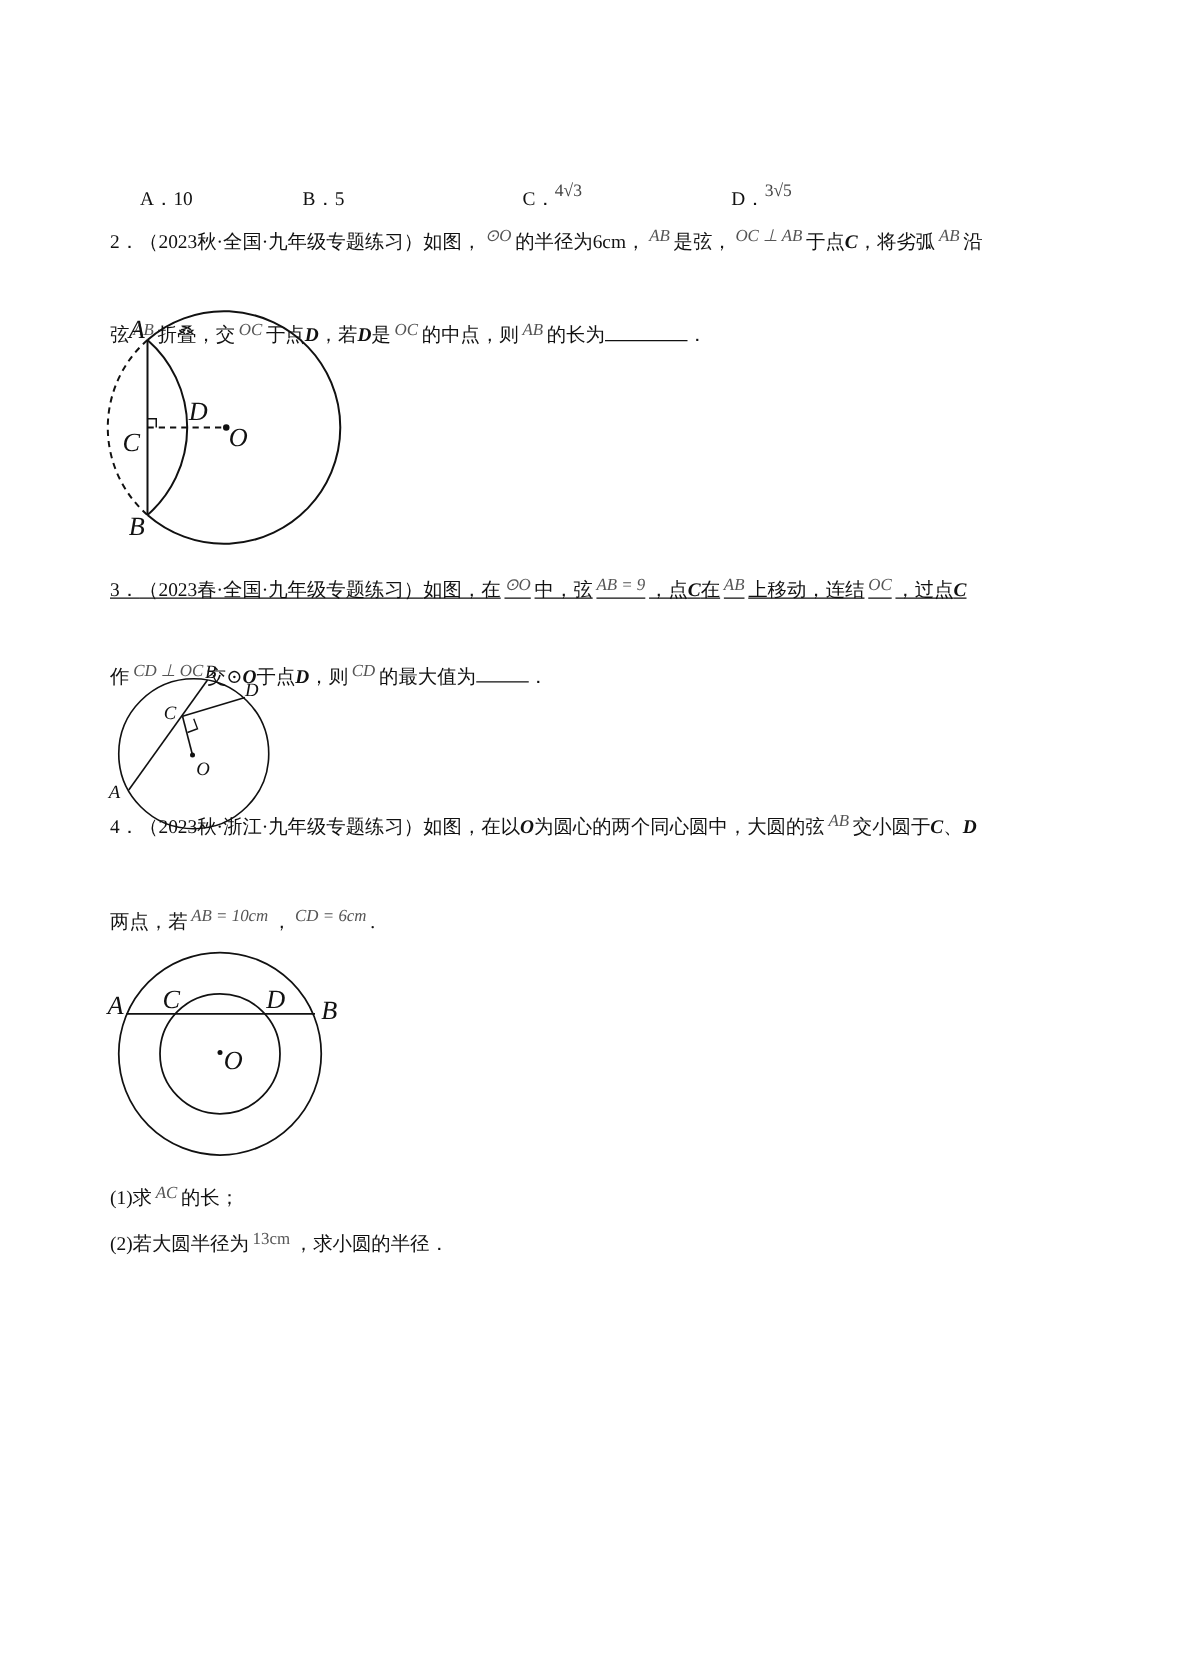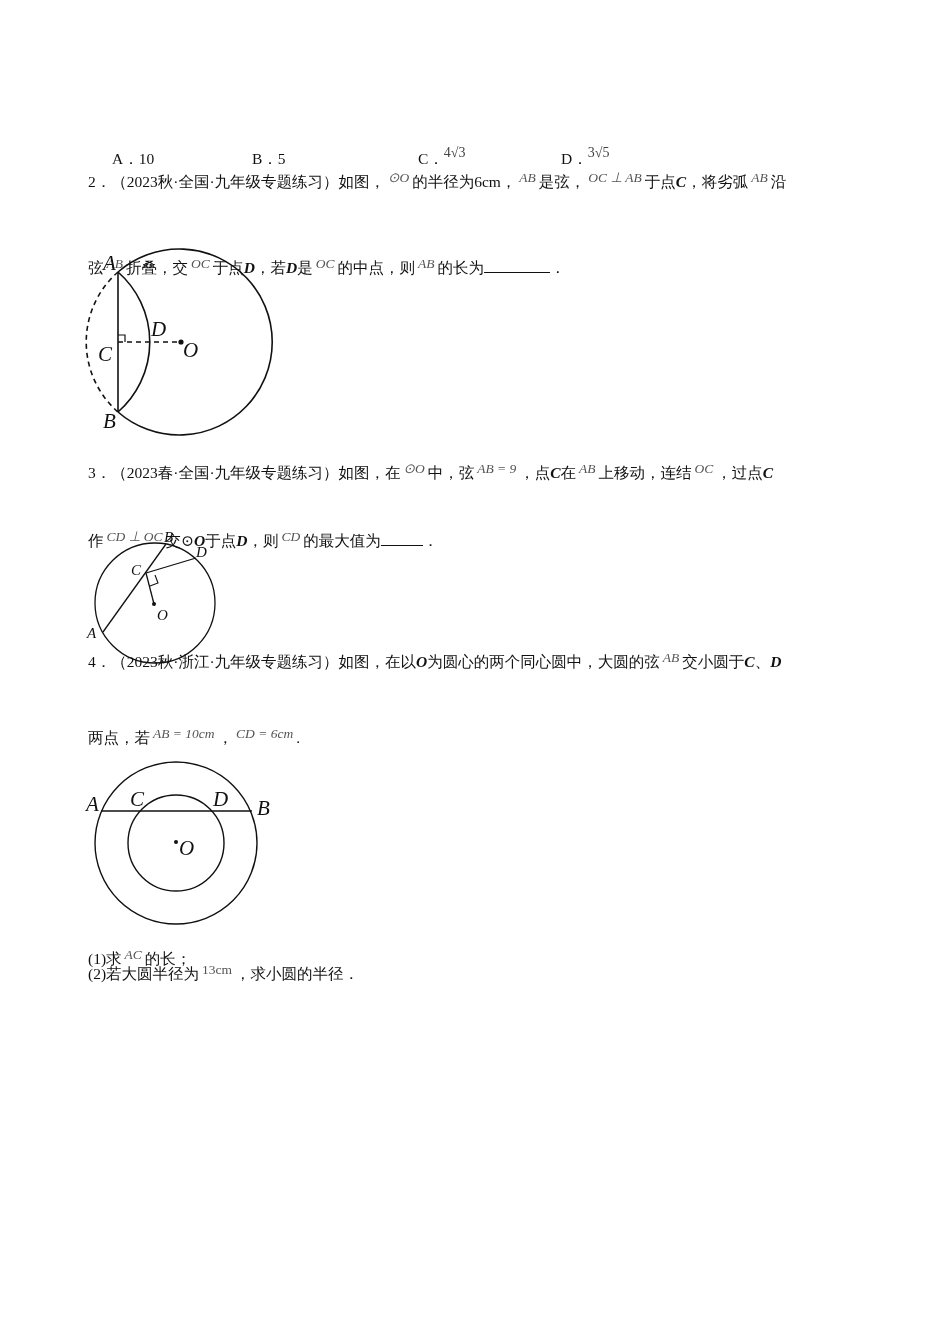--- a/index.html
+++ b/index.html
@@ -14,31 +14,31 @@
   svg { position: absolute; overflow: visible; }
   .lbl { font-family: "Liberation Serif", serif; font-style: italic; font-size: 21px; fill: #111; }
   .lbl-s { font-family: "Liberation Serif", serif; font-style: italic; font-size: 15px; fill: #111; }
 </style>
 </head>
 <body>
 
 <div class="opt" style="left:112px;">
   <span>A．</span><span>10</span>
 </div>
-<div class="opt" style="left:252px;">
+<div class="opt" style="left:242px;">
   <span>B．</span><span>5</span>
 </div>
 <div class="opt" style="left:418px;text-align:right;">
   <span>C．</span><span class="math-up">4√3</span>
 </div>
-<div class="opt" style="left:561px;">
+<div class="opt" style="left:585px;">
   <span>D．</span><span class="math-up">3√5</span>
 </div>
 
-<div class="line" style="top:172px;">
+<div class="line" style="top:184px;">
   <span>2．</span><span>（2023秋·全国·九年级专题练习）</span><span>如图，</span><span class="math">⊙O</span><span>的半径为6cm，</span><span class="math">AB</span><span>是弦，</span><span class="math">OC ⊥ AB</span><span>于点</span><span class="b">C</span><span>，将劣弧</span><span class="math">AB</span><span>沿</span>
 </div>
 <div class="line" style="top:216px;margin-top:42px;">
   <span>弦</span><span class="math">AB</span><span>折叠，交</span><span class="math">OC</span><span>于点</span><span class="b">D</span><span>，若</span><span class="b">D</span><span>是</span><span class="math">OC</span><span>的中点，则</span><span class="math">AB</span><span>的长为</span><span class="blank" style="width:66px;"></span><span>．</span>
 </div>
 
 <svg style="left:0;top:0;" width="950" height="1344" viewBox="0 0 950 1344">
   <g fill="none" stroke="#111" stroke-width="1.6">
 
     <path d="M118,272 A93,93 0 1,1 118,412"></path>
@@ -54,21 +54,21 @@
     <polyline points="118,335 125,335 125,342" stroke-width="1.2"></polyline>
   </g>
   <circle cx="181" cy="342" r="2.6" fill="#111"></circle>
   <text class="lbl" x="103" y="270">A</text>
   <text class="lbl" x="103" y="428">B</text>
   <text class="lbl" x="98" y="361">C</text>
   <text class="lbl" x="151" y="336">D</text>
   <text class="lbl" x="183" y="357">O</text>
 </svg>
 
-<div class="line" style="top:463px;">
+<div class="line" style="top:463px;text-decoration:underline;">
   <span>3．</span><span>（2023春·全国·九年级专题练习）</span><span>如图，在</span><span class="math">⊙O</span><span>中，弦</span><span class="math">AB = 9</span><span>，点</span><span class="b">C</span><span>在</span><span class="math">AB</span><span>上移动，连结</span><span class="math">OC</span><span>，过点</span><span class="b">C</span>
 </div>
 <div class="line" style="top:499px;margin-top:32px;">
   <span>作</span><span class="math">CD ⊥ OC</span><span>交⊙</span><span class="b">O</span><span>于点</span><span class="b">D</span><span>，则</span><span class="math">CD</span><span>的最大值为</span><span class="blank" style="width:42px;"></span><span>．</span>
 </div>
 
 <svg style="left:0;top:0;" width="950" height="1344" viewBox="0 0 950 1344">
   <g fill="none" stroke="#111" stroke-width="1.3">
     <circle cx="155" cy="603" r="60"></circle>
     <line x1="103" y1="632" x2="166" y2="544"></line>
@@ -101,15 +101,15 @@
   <text class="lbl" x="86" y="811">A</text>
   <text class="lbl" x="130" y="806">C</text>
   <text class="lbl" x="213" y="806">D</text>
   <text class="lbl" x="257" y="815">B</text>
   <text class="lbl" x="179" y="855">O</text>
 </svg>
 
 <div class="line" style="top:949px;">
   <span>(1)求</span><span class="math">AC</span><span>的长；</span>
 </div>
-<div class="line" style="top:964px;">
+<div class="line" style="top:986px;">
   <span>(2)若大圆半径为</span><span class="math" style="font-style:normal;">13cm</span><span>，求小圆的半径．</span>
 </div>
 
 </body></html>

